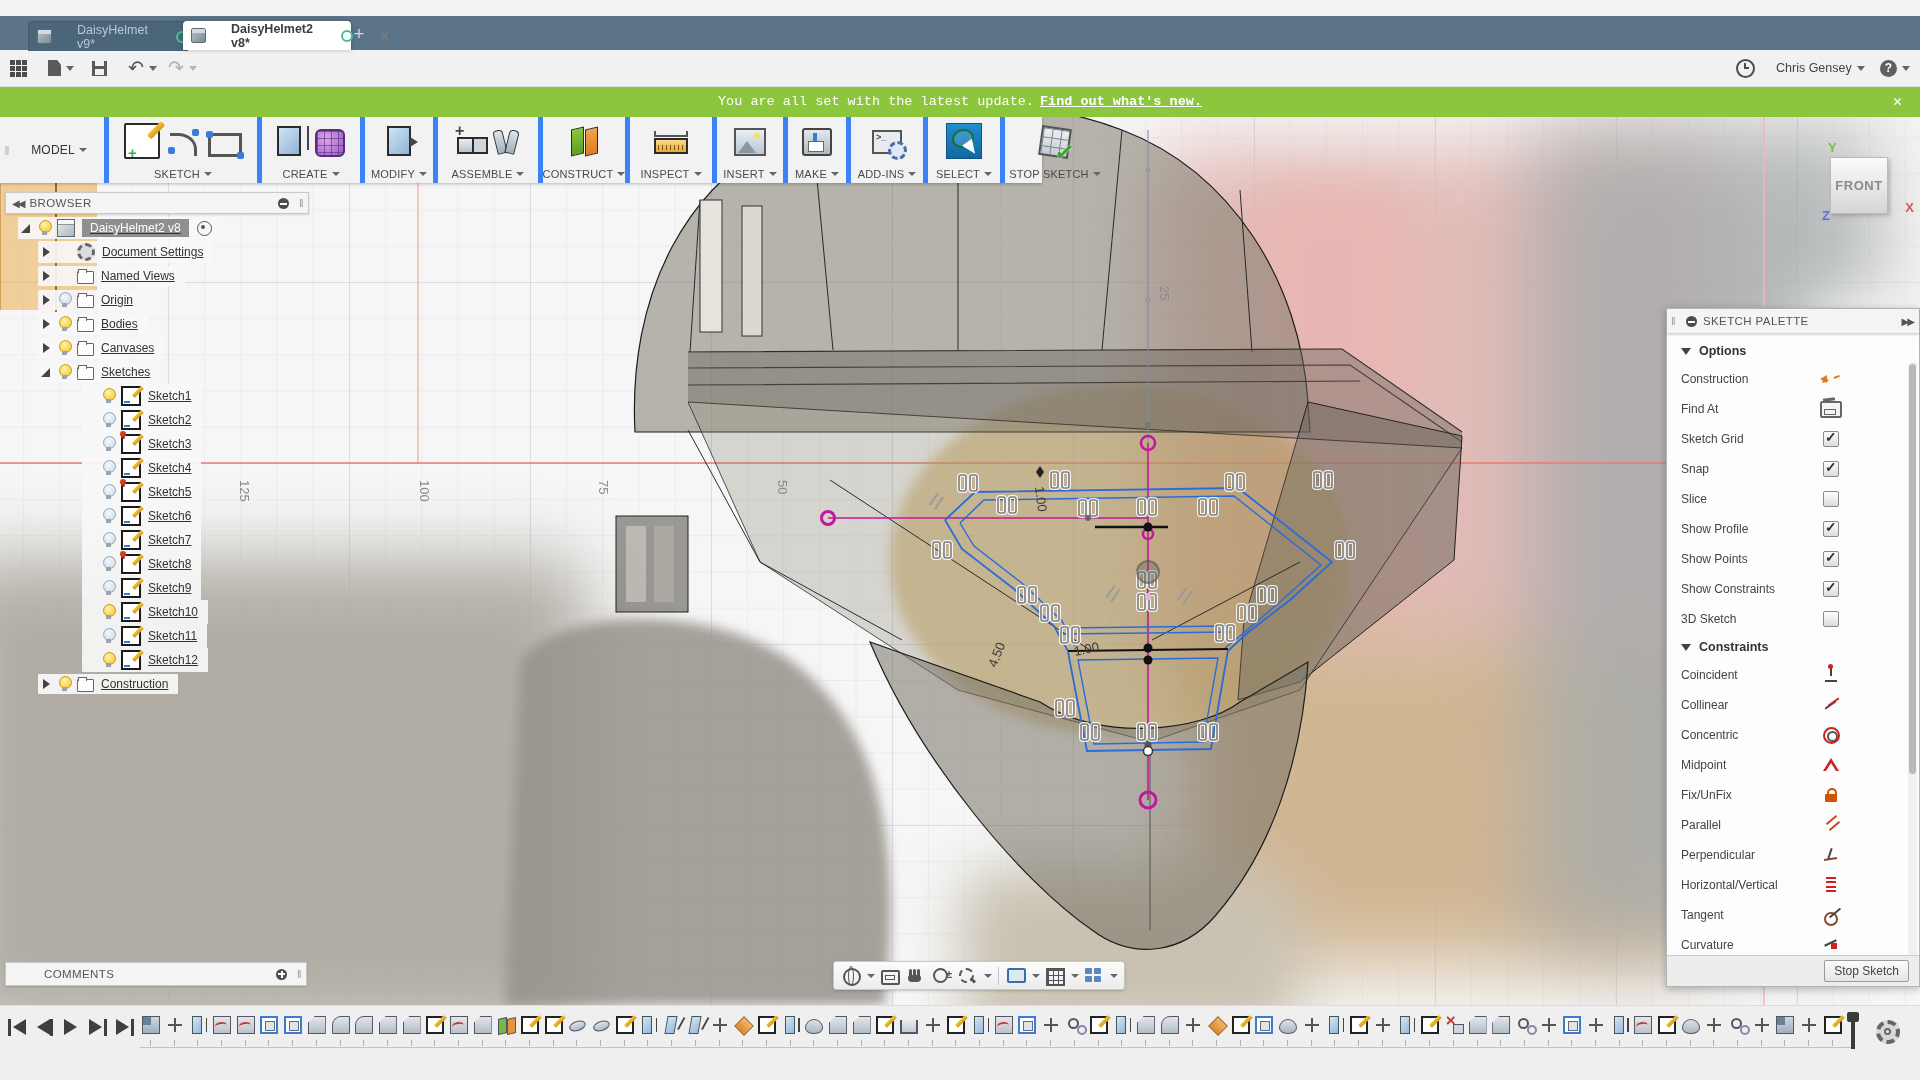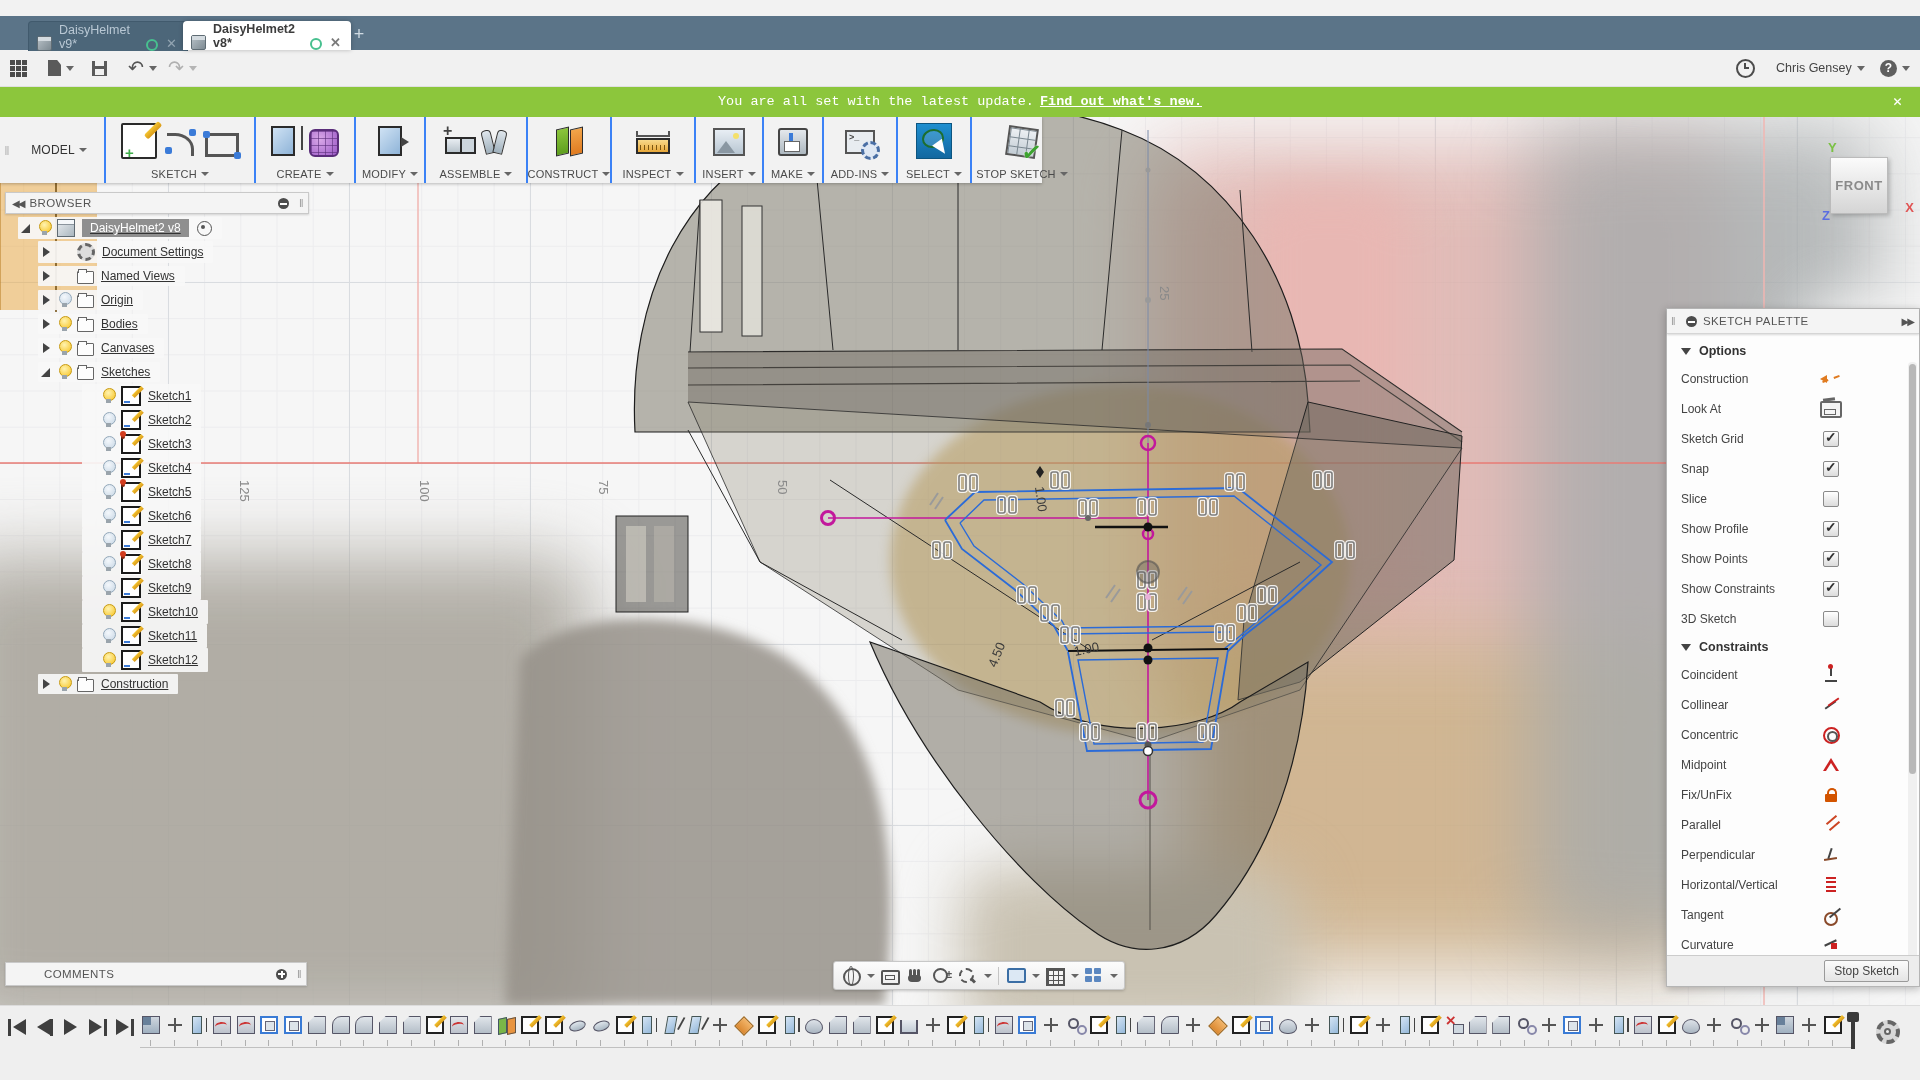--- a/index.html
+++ b/index.html
@@ -6,21 +6,21 @@
   #app{position:relative;width:1920px;height:1080px;overflow:hidden;font-family:"Liberation Sans",sans-serif;background:#f2f2f2;-webkit-font-smoothing:antialiased;}
   .abs{position:absolute;}
   
   .titlebar{left:0;top:0;width:1920px;height:16px;background:linear-gradient(#cfe0f0,#a8c2da);border-bottom:1px solid #7e98b0;display:flex;align-items:center;font-size:11px;color:#1a1a1a;z-index:60;}
   .fusion-logo{width:12px;height:12px;margin:0 5px 0 3px;background:linear-gradient(135deg,#f7941e,#d96d12);border:1px solid #9a5a10;border-radius:2px;flex:none;}
   .bg-tabs{position:absolute;top:1px;height:14px;border-radius:3px 3px 0 0;filter:blur(1.5px);opacity:.8;}
   .winbtn{position:absolute;top:1px;height:14px;border-radius:3px;border:1px solid #4a4a4a;background:linear-gradient(#fdfdfd,#cfcfcf);display:flex;align-items:center;justify-content:center;font-size:10px;color:#222;}
   .winbtn.close{background:linear-gradient(#f2a08c,#cf4b33);color:#fff;font-weight:bold;}
   
   .tabbar{left:0;top:16px;width:1920px;height:34px;background:#5b7488;z-index:59;}
-  .doctab{position:absolute;top:5px;height:29px;display:flex;align-items:flex-end;font-size:12.5px;border-radius:4px 4px 0 0;padding:0 8px;}
+  .doctab{position:absolute;top:5px;height:29px;display:flex;align-items:center;font-size:12.5px;border-radius:4px 4px 0 0;padding:0 8px;gap:18px;}
   .doctab.inactive{background:#4c6679;border:1px solid #415a6d;border-bottom:none;color:#b9c8d4;}
   .doctab.active{background:#ffffff;color:#3c3c3c;font-weight:bold;box-shadow:0 0 4px rgba(0,0,0,.25);}
   .cubeico{width:13px;height:13px;margin-right:7px;background:linear-gradient(135deg,#b9c2c8,#7d8a92);border:1px solid #5f6c74;border-radius:2px;position:relative;flex:none;}
   .cubeico::before{content:"";position:absolute;left:0;top:0;right:0;height:4px;background:#d4dbe0;}
   .greenring{width:8px;height:8px;border:2px solid #47c08f;border-radius:50%;margin:0 6px 0 10px;flex:none;}
   .tabclose{font-size:13px;color:#93a5b2;padding:0 2px;}
   .doctab.active .tabclose{color:#7a7a7a;}
   .tabclose::before{content:"\2715";}
   .newtab{position:absolute;top:8px;width:22px;height:22px;color:#cfdae2;font-size:18px;text-align:center;line-height:21px;}
   .newtab::before{content:"+";}
@@ -56,21 +56,21 @@
       linear-gradient(to right,#d9dce0 1px,transparent 1px),
       linear-gradient(to bottom,#d9dce0 1px,transparent 1px),
       linear-gradient(to right,#ececee 1px,transparent 1px),
       linear-gradient(to bottom,#ececee 1px,transparent 1px);
     background-size:181px 181px,181px 181px,36.2px 36.2px,36.2px 36.2px;
     background-position:-13px -16px;z-index:1;}
   .blob{position:absolute;border-radius:40px;}
   .vpsvg{position:absolute;left:0;top:0;}
   
   .ribbon{left:0;top:117px;width:1042px;height:66px;background:#f2f2f2;box-shadow:0 1px 3px rgba(0,0,0,.25);display:flex;z-index:40;}
-  .rgroup{height:66px;border-right:2px solid #3b82f6;display:flex;flex-direction:column;align-items:center;flex:none;}
+  .rgroup{height:66px;border-right:5px solid #3b82f6;display:flex;flex-direction:column;align-items:center;flex:none;}
   .rgroup .icons{flex:1;display:flex;align-items:center;justify-content:center;gap:8px;}
   .rgroup .rlabel{height:19px;font-size:11px;color:#4a4a4a;display:flex;align-items:center;justify-content:center;letter-spacing:.2px;}
   .rgroup .rlabel .caret{border-top-width:4px;margin-left:4px;}
   .handle{width:14px;display:flex;align-items:center;justify-content:center;color:#b5b5b5;font-size:13px;border-right:none;}
   .handle::before{content:"\2016";}
   .modelgroup{justify-content:center;}
   .modelgroup .rlabel{font-size:12px;color:#333;height:auto;}
   .ricon{width:32px;height:32px;position:relative;flex:none;}
   .rib-sketch{background:#fff;border:2px solid #2b2b2b;border-radius:2px;}
   .rib-sketch::before{content:"";position:absolute;right:-3px;top:-4px;width:20px;height:6px;background:linear-gradient(#f4c430,#d99a1a);transform:rotate(-45deg);transform-origin:right top;border-radius:2px;}
@@ -792,21 +792,21 @@
         <span>Options</span>
       </div>
       <div>
           <div class="prow">
           <span class="plab">Construction</span>
           <span class="pctl">
               <span class="oc-construction"></span>
             </span>
         </div>
           <div class="prow">
-          <span class="plab">Look At</span>
+          <span class="plab">Find At</span>
           <span class="pctl">
               <span class="oc-lookat"></span>
             </span>
         </div>
           <div class="prow">
           <span class="plab">Sketch Grid</span>
           <span class="pctl">
               <span class="cb on"></span>
             </span>
         </div>

